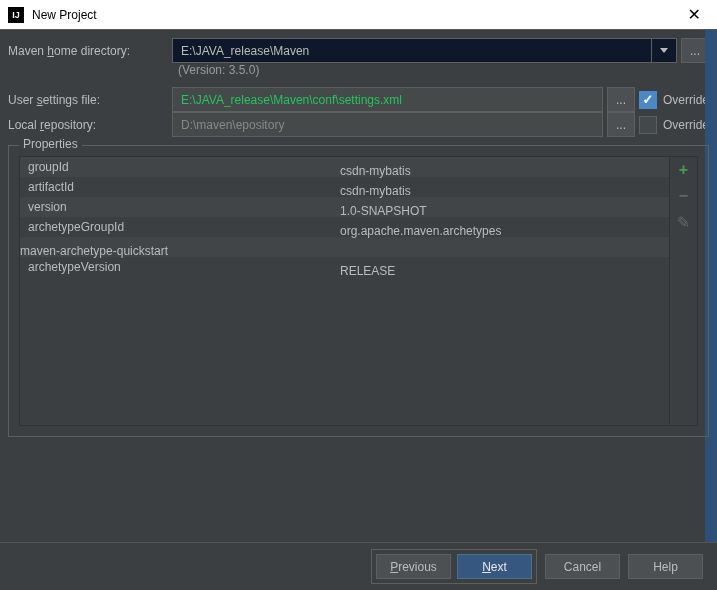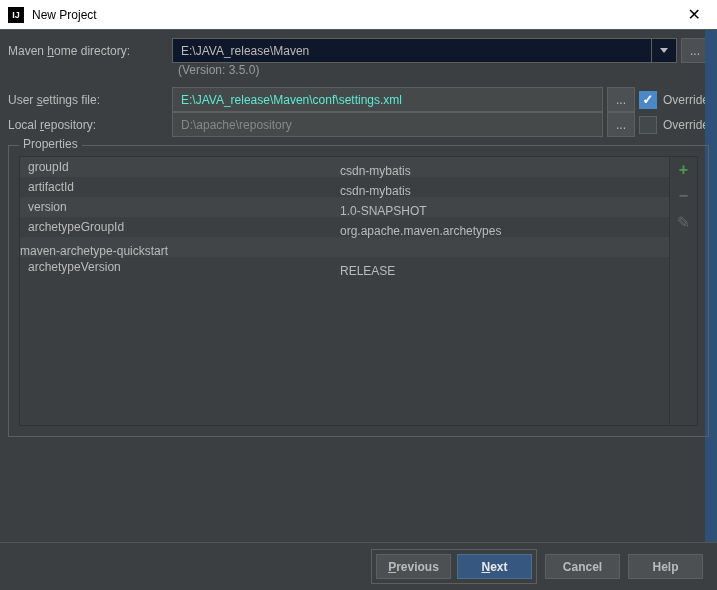--- a/index.html
+++ b/index.html
@@ -87,21 +87,21 @@
       border-left: 4px solid transparent;
       border-right: 4px solid transparent;
       border-top: 5px solid #bbbbbb;
     }
     .text-input {
       flex: 1;
       background: #45494a;
       border: 1px solid #5e6060;
       height: 25px;
       padding: 0 8px;
-      color: #5eead4;
+      color: #22c55e;
       display: flex;
       align-items: center;
     }
     .text-input.disabled {
       color: #888;
     }
     .browse-btn {
       width: 28px;
       height: 25px;
       background: #4c5052;
@@ -218,21 +218,20 @@
       left: 0;
       right: 0;
       height: 48px;
       border-top: 1px solid #555;
       display: flex;
       align-items: center;
       justify-content: flex-end;
       gap: 8px;
       padding: 0 14px;
       background: #3c3f41;
-      font-weight: bold;
     }
     .footer-inner {
       border: 1px solid #5e6060;
       padding: 4px;
       display: flex;
       align-items: center;
       gap: 6px;
     }
     .btn {
       min-width: 75px;
@@ -299,21 +298,21 @@
       <div class="checkbox checked"></div>
       <span>Override</span>
     </div>
   </div>
 
   <div class="form-row">
     <div class="form-label">
       <span>Local </span><span class="mnemonic">r</span><span>epository:</span>
     </div>
     <div class="text-input disabled">
-      <span>D:\apache\repository</span>
+      <span>D:\maven\epository</span>
     </div>
     <div class="browse-btn">...</div>
     <div class="checkbox-group">
       <div class="checkbox"></div>
       <span>Override</span>
     </div>
   </div>
 
   <div class="properties-panel">
     <div class="panel-title">Properties</div>

